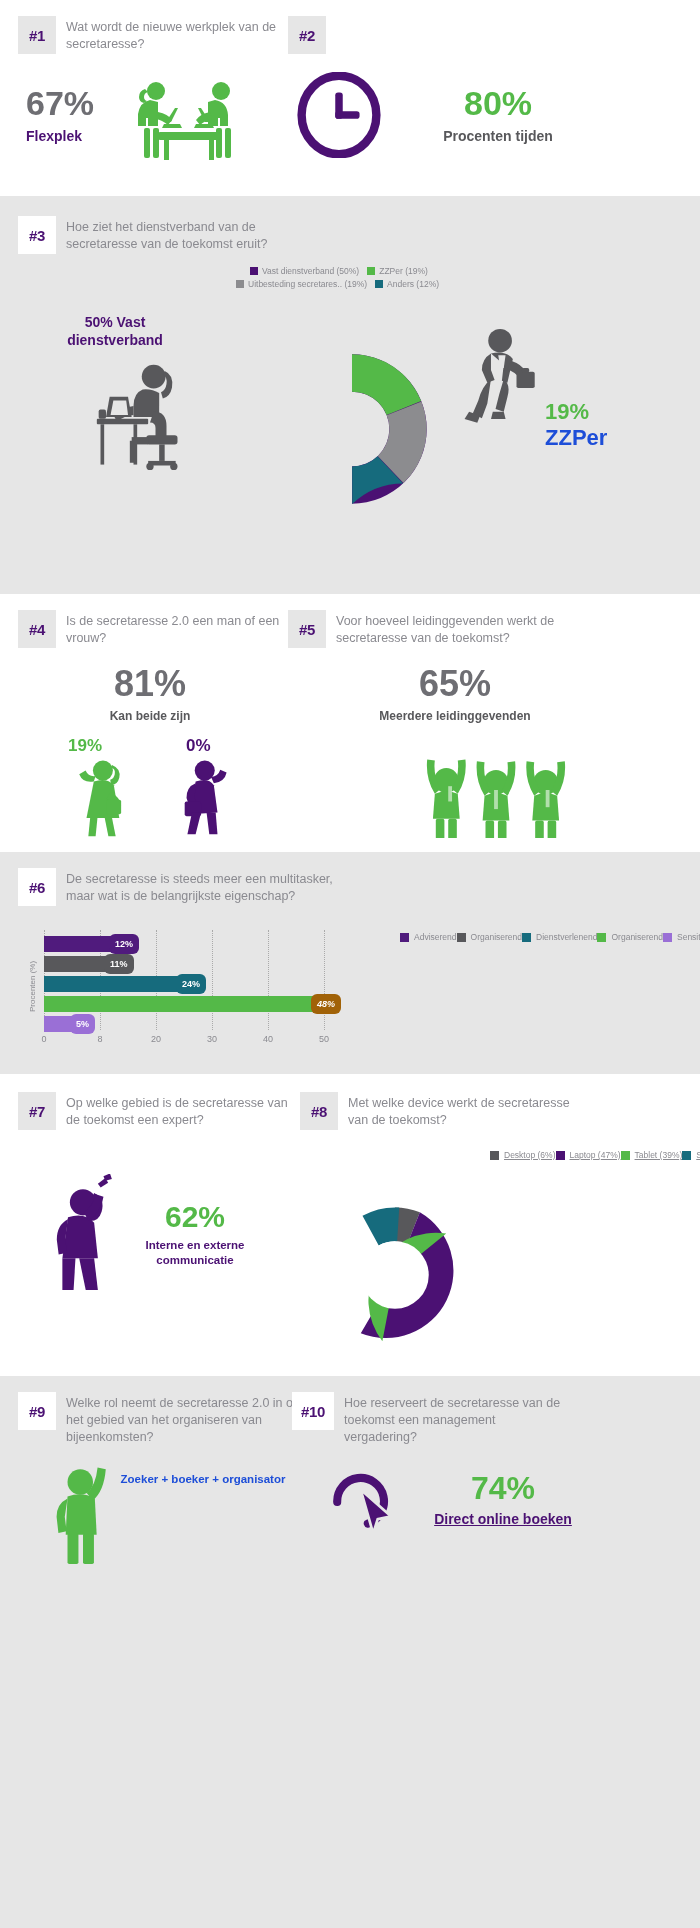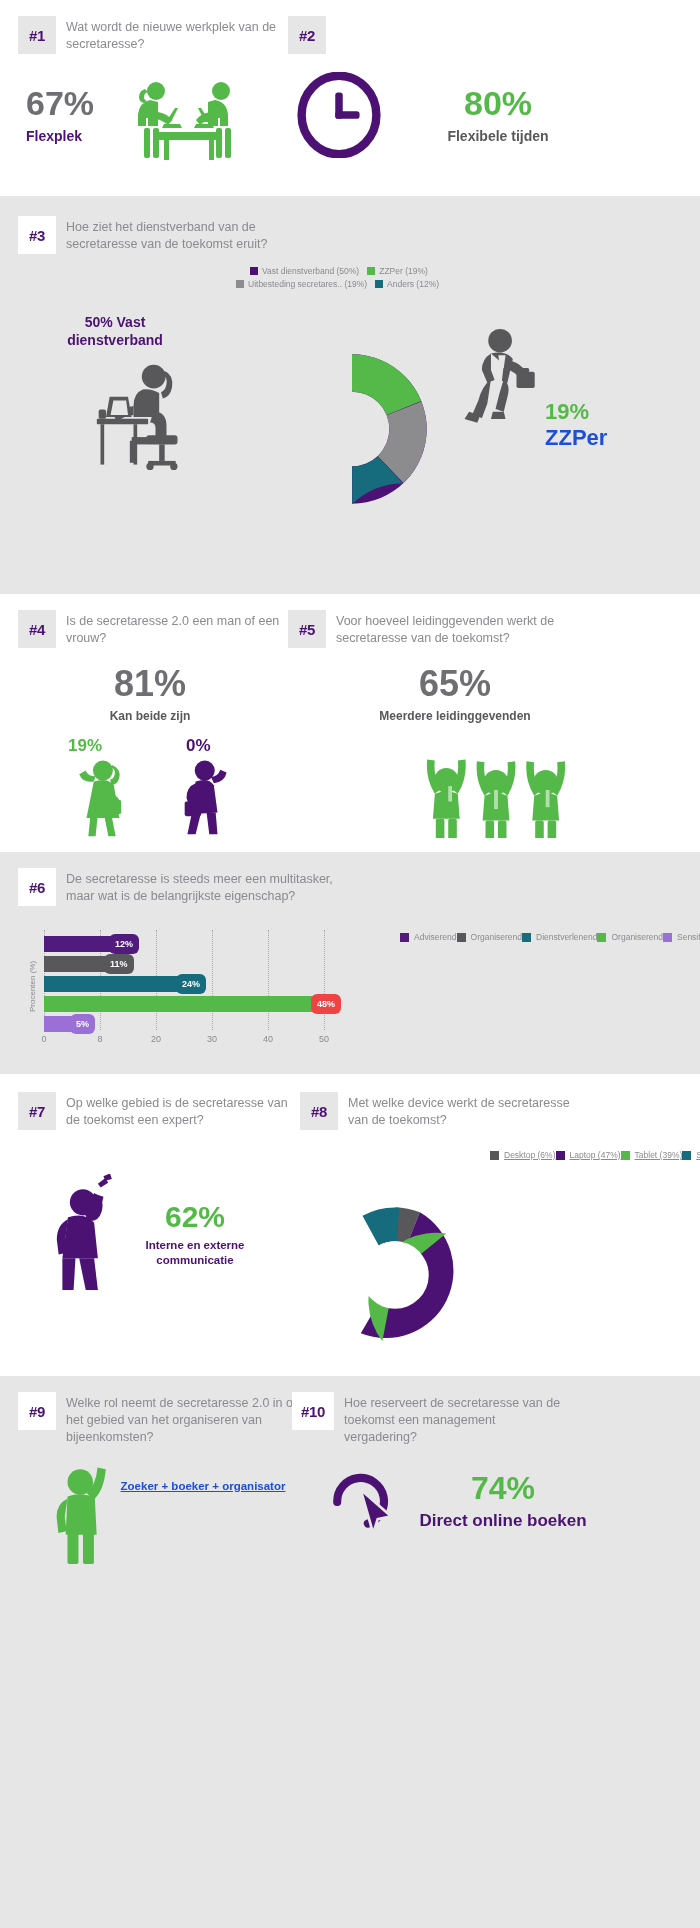--- a/index.html
+++ b/index.html
@@ -123,21 +123,21 @@
   <div style="position:absolute;left:296px;top:72px;">
     <svg viewBox="0 0 92 92" width="86" height="86">
       <ellipse cx="46" cy="46" rx="40" ry="42" fill="none" stroke="#4b1173" stroke-width="9"></ellipse>
       <rect x="42" y="22" width="8" height="28" rx="3" fill="#4b1173"></rect>
       <rect x="42" y="42" width="26" height="8" rx="3" fill="#4b1173"></rect>
     </svg>
   </div>
 
   <div style="position:absolute;left:398px;top:86px;text-align:center;width:200px;">
     <div class="bigpct pct-green">80%</div>
-    <div class="sublabel sub-gray" style="margin-top:8px;">Flexibele tijden</div>
+    <div class="sublabel sub-gray" style="margin-top:8px;">Procenten tijden</div>
   </div>
 </div>
 
 <div class="section bg-gray" style="top:196px; height:398px;">
 
   <div class="qhead" style="position:absolute;left:18px;top:20px;">
     <div class="qnum on-gray">#3</div>
     <div class="qtext wide">Hoe ziet het dienstverband van de secretaresse van de toekomst eruit?</div>
   </div>
 
@@ -346,21 +346,21 @@
         <div class="bar-row">
           <div class="bar" style="width:62px;background:#58585b;"></div>
           <div class="callout" style="left:60px;background:#58585b;">11%</div>
         </div>
         <div class="bar-row">
           <div class="bar" style="width:134px;background:#166b7d;"></div>
           <div class="callout" style="left:132px;background:#166b7d;">24%</div>
         </div>
         <div class="bar-row">
           <div class="bar" style="width:269px;background:#54b948;"></div>
-          <div class="callout" style="left:267px;background:#ef4444;">48%</div>
+          <div class="callout" style="left:267px;background:#a16207;font-style:italic;">48%</div>
         </div>
         <div class="bar-row">
           <div class="bar" style="width:28px;background:#9a6fd6;"></div>
           <div class="callout" style="left:26px;background:#9a6fd6;">5%</div>
         </div>
       </div>
     </div>
 
     <div class="xaxis" style="margin-left:24px;width:300px;margin-top:4px;">
       <span class="xtick" style="left:0px;">0</span>
@@ -480,32 +480,32 @@
         <path d="M28 42 q16 -6 30 2 l2 40 l-34 0 z"></path>
         <path d="M56 46 q12 -10 14 -34 l-9 -2 q-2 20 -12 28 z"></path>
         <path d="M28 44 q-12 6 -12 20 l2 18 l9 -2 l-2 -16 z"></path>
         <rect x="28" y="82" width="12" height="34" rx="2"></rect>
         <rect x="45" y="82" width="12" height="34" rx="2"></rect>
       </g>
     </svg>
   </div>
 
   <div style="position:absolute;left:118px;top:96px;width:170px;text-align:center;">
-    <div class="sublabel sub-green" style="margin-top:7px;font-size:11.5px;line-height:1.3;text-decoration:underline;">Zoeker + boeker + organisator</div>
+    <div class="sublabel sub-green" style="font-size:11.5px;line-height:1.3;">Zoeker + boeker + organisator</div>
   </div>
 
   <div class="qhead" style="position:absolute;left:292px;top:16px;">
     <div class="qnum on-gray" style="width:42px;">#10</div>
     <div class="qtext" style="max-width:220px;">Hoe reserveert de secretaresse van de toekomst een management vergadering?</div>
   </div>
 
   <div style="position:absolute;left:330px;top:90px;">
     <svg viewBox="0 0 80 80" width="72" height="72">
       <path d="M8 40 a26 26 0 1 1 34 24" fill="none" stroke="#4b1173" stroke-width="9" stroke-linecap="round"></path>
       <path d="M34 26 l34 30 l-15 3 l-5 16 z" fill="#4b1173" stroke="#e6e6e6" stroke-width="3"></path>
     </svg>
   </div>
 
   <div style="position:absolute;left:408px;top:96px;width:190px;text-align:center;">
     <div class="bigpct pct-green" style="font-size:32px;">74%</div>
-    <div class="sublabel sub-purple" style="margin-top:7px;font-size:17px;">Direct online boeken</div>
+    <div class="sublabel sub-purple" style="margin-top:7px;font-size:14px;text-decoration:underline;">Direct online boeken</div>
   </div>
 </div>
 
 </body></html>

